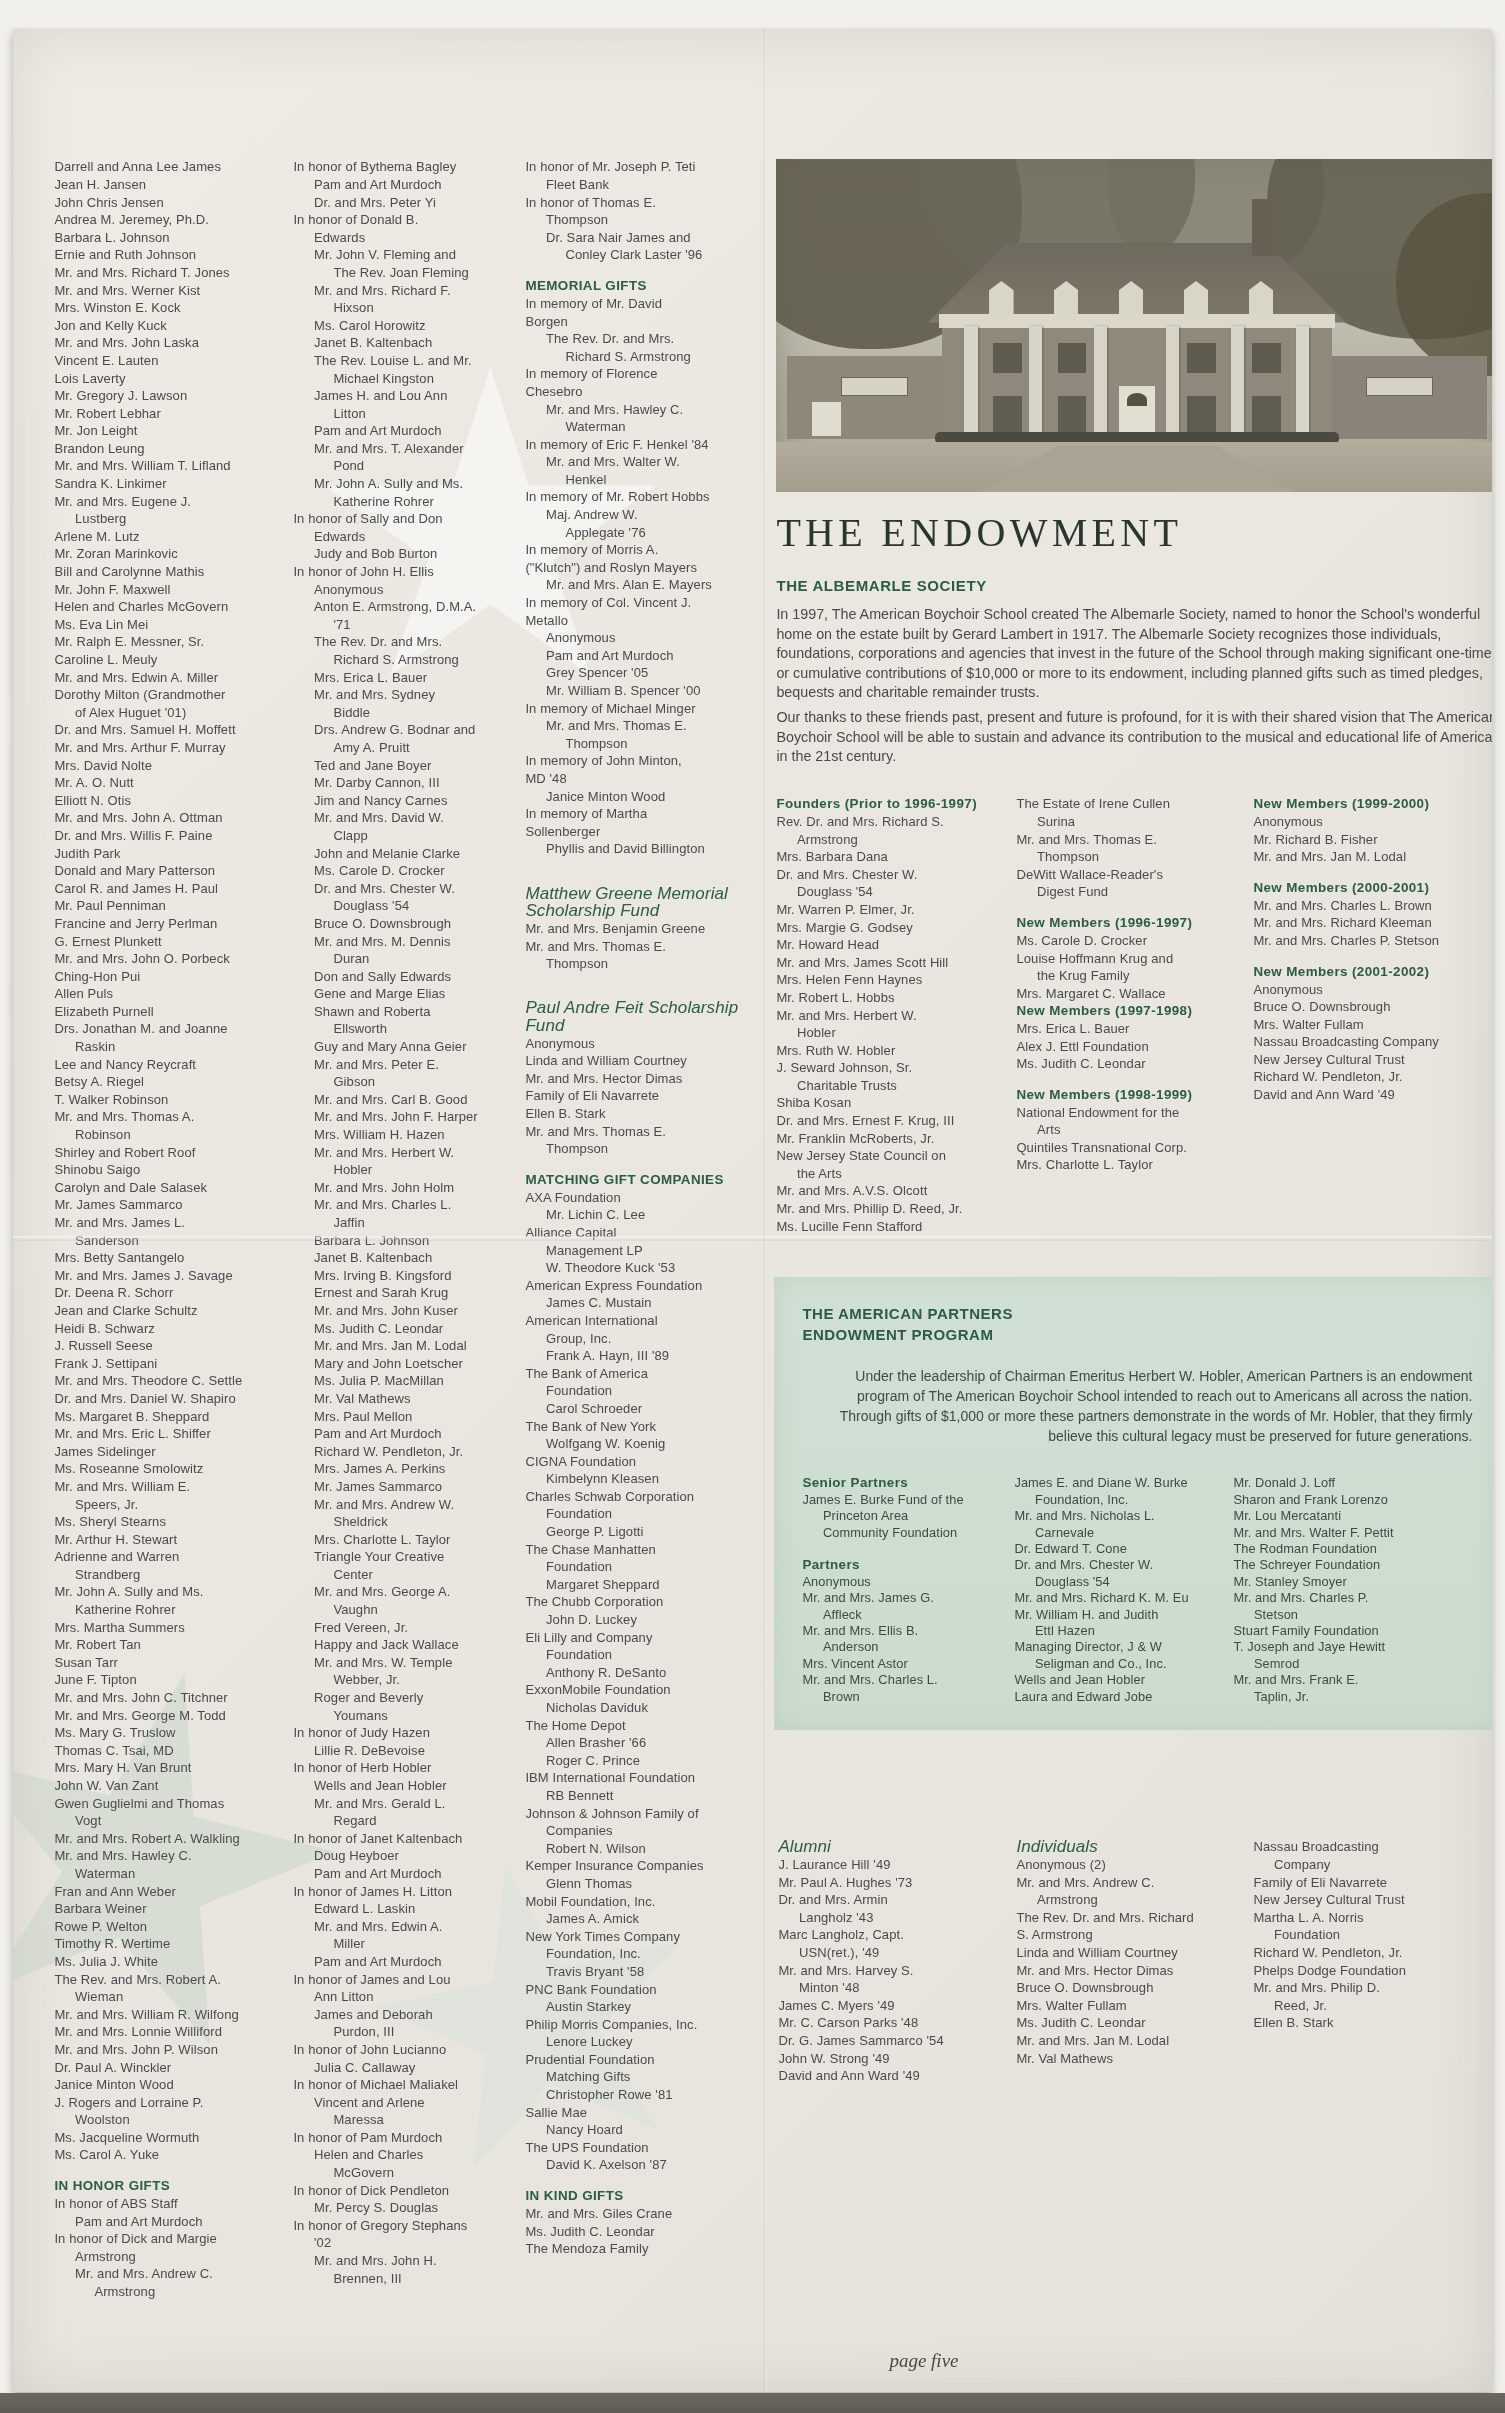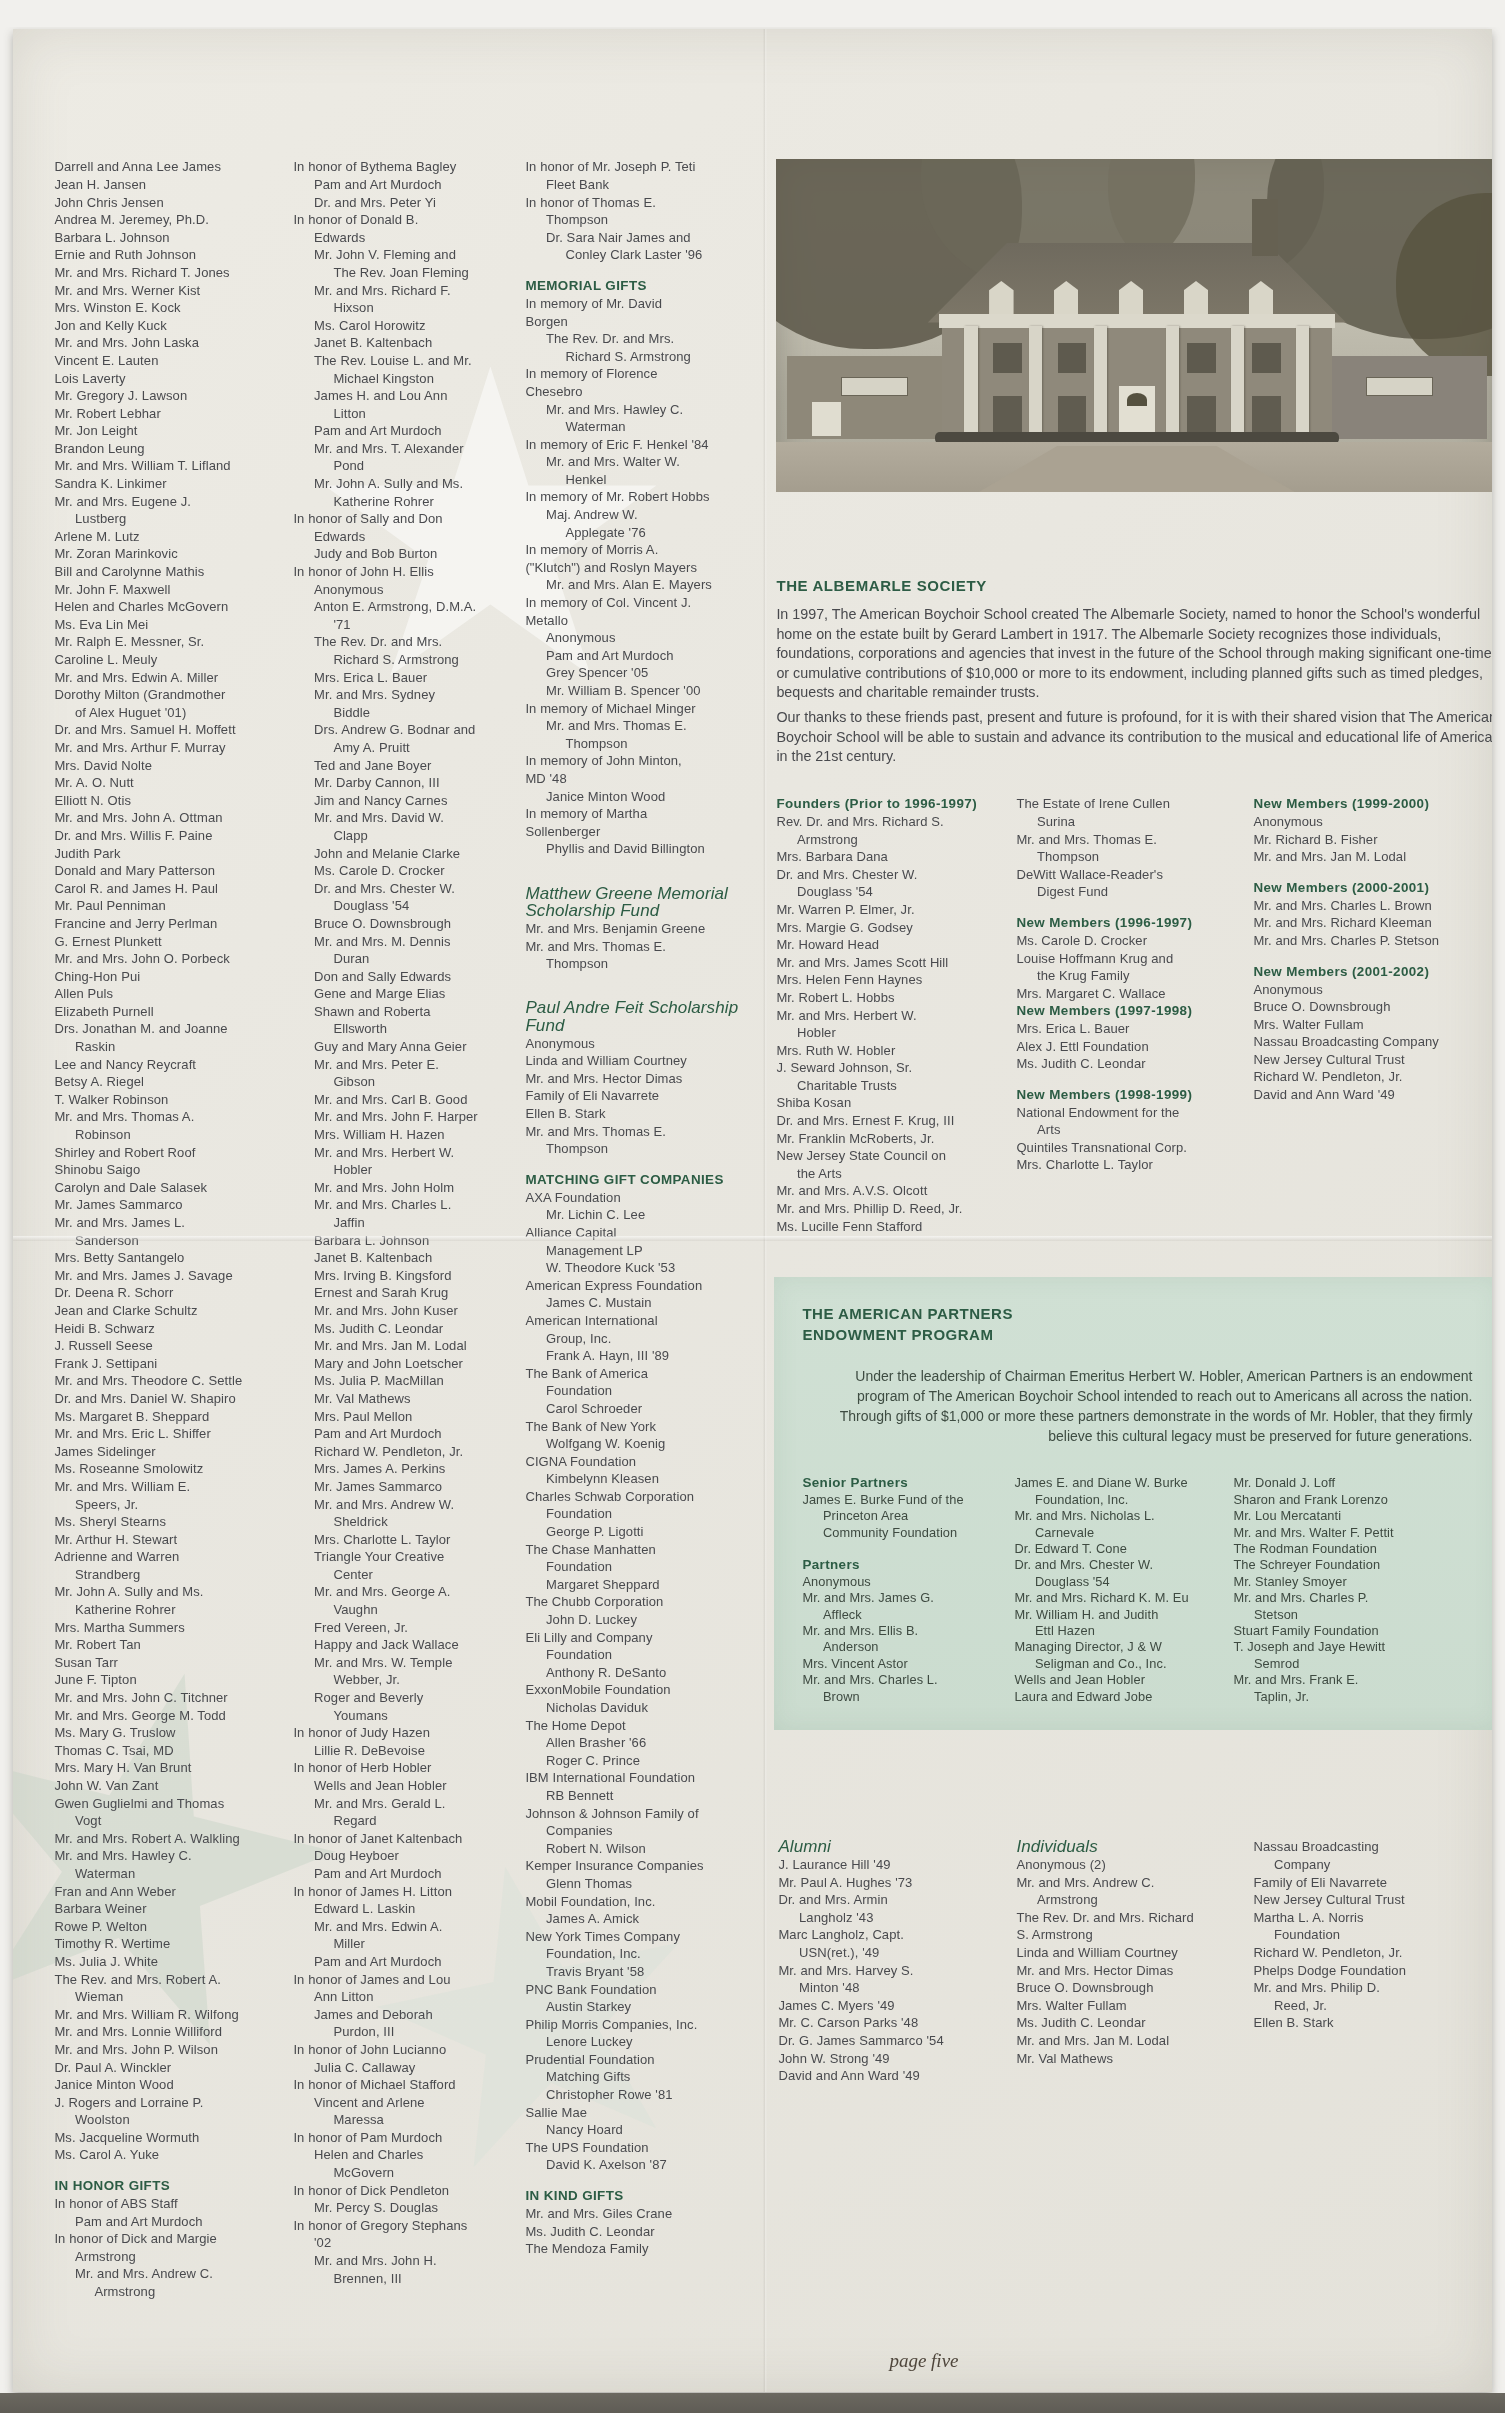--- a/index.html
+++ b/index.html
@@ -296,21 +296,21 @@
         <div class="ln ind1">Edward L. Laskin</div>
         <div class="ln ind1">Mr. and Mrs. Edwin A.</div>
         <div class="ln ind2">Miller</div>
         <div class="ln ind1">Pam and Art Murdoch</div>
         <div class="ln">In honor of James and Lou</div>
         <div class="ln ind1">Ann Litton</div>
         <div class="ln ind1">James and Deborah</div>
         <div class="ln ind2">Purdon, III</div>
         <div class="ln">In honor of John Lucianno</div>
         <div class="ln ind1">Julia C. Callaway</div>
-        <div class="ln">In honor of Michael Stafford</div>
+        <div class="ln">In honor of Michael Maliakel</div>
         <div class="ln ind1">Vincent and Arlene</div>
         <div class="ln ind2">Maressa</div>
         <div class="ln">In honor of Pam Murdoch</div>
         <div class="ln ind1">Helen and Charles</div>
         <div class="ln ind2">McGovern</div>
         <div class="ln">In honor of Dick Pendleton</div>
         <div class="ln ind1">Mr. Percy S. Douglas</div>
         <div class="ln">In honor of Gregory Stephans</div>
         <div class="ln ind1">'02</div>
         <div class="ln ind1">Mr. and Mrs. John H.</div>
@@ -474,20 +474,21 @@
       <div style="left:39%;bottom:18%;width:4%;height:11%;background:#605c50;"></div>
       <div style="left:57%;bottom:18%;width:4%;height:11%;background:#605c50;"></div>
       <div style="left:66%;bottom:18%;width:4%;height:11%;background:#605c50;"></div>
       <div style="left:47.5%;bottom:16%;width:5%;height:16%;background:#e2dfd2;"></div>
       <div style="left:48.6%;bottom:26%;width:2.8%;height:4%;background:#55513f;border-radius:50% 50% 0 0;"></div>
       <div style="left:22%;bottom:14.5%;width:56%;height:3.5%;background:#4c4940;border-radius:4.9px;"></div>
       <div style="left:0;bottom:0;width:100%;height:15%;background:linear-gradient(#b3ac9d,#a49d8e);"></div>
       <div style="left:28%;bottom:0;width:44%;height:14%;background:#aaa292;clip-path:polygon(25% 0,75% 0,100% 100%,0 100%);"></div>
     </div>
 
+    <div id="endow-title" class="serif-title">THE ENDOWMENT</div>
     <div id="albemarle-head">THE ALBEMARLE SOCIETY</div>
     <div id="para1" class="para">In 1997, The American Boychoir School created The Albemarle Society, named to honor the School's wonderful home on the estate built by Gerard Lambert in 1917.  The Albemarle Society recognizes those individuals, foundations, corporations and agencies that invest in the future of the School through making significant one-time or cumulative contributions of $10,000 or more to its endowment, including planned gifts such as timed pledges, bequests and charitable remainder trusts.</div>
     <div id="para2" class="para">Our thanks to these friends past, present and future is profound, for it is with their shared vision that The American Boychoir School will be able to sustain and advance its contribution to the musical and educational life of America in the 21st century.</div>
 
     <div class="col" style="left:763px;top:766px;width:238px;">
         <div class="ln s-h">Founders (Prior to 1996-1997)</div>
         <div class="ln">Rev. Dr. and Mrs. Richard S.</div>
         <div class="ln ind1">Armstrong</div>
         <div class="ln">Mrs. Barbara Dana</div>
         <div class="ln">Dr. and Mrs. Chester W.</div>

